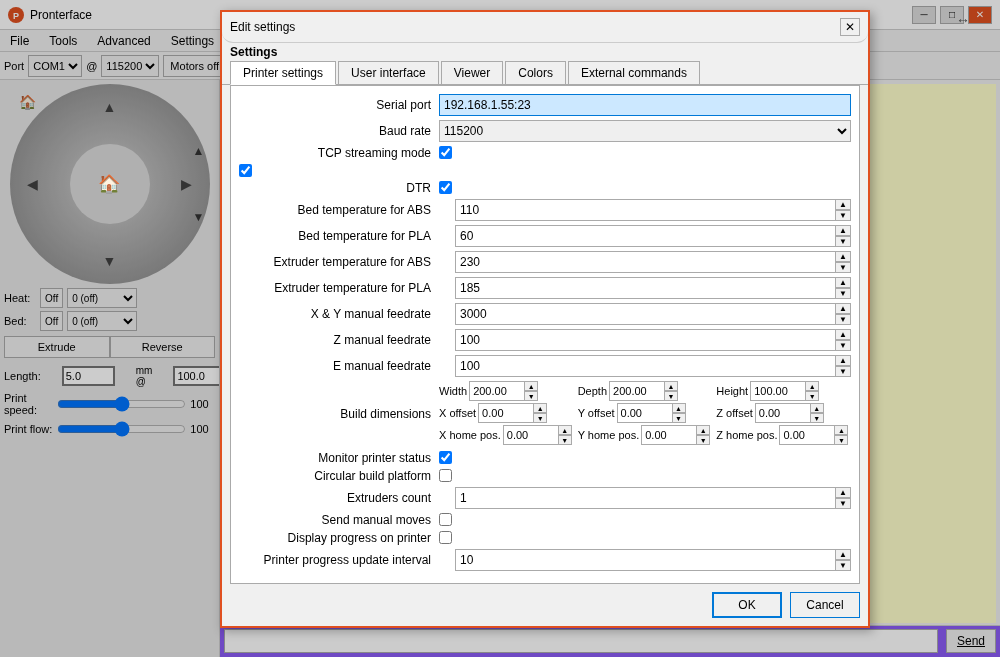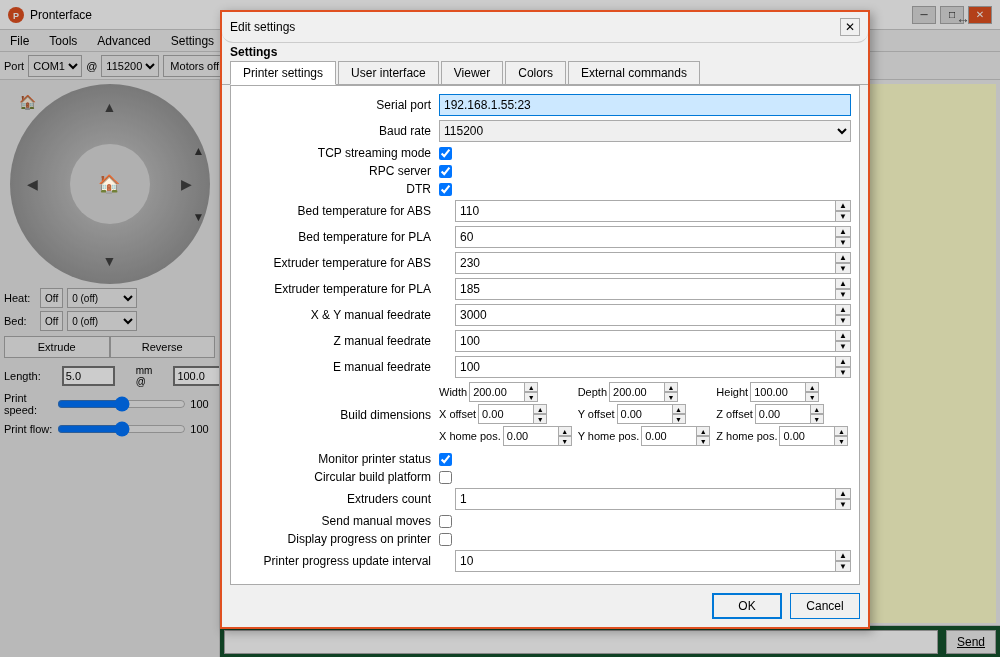--- a/index.html
+++ b/index.html
@@ -322,21 +322,21 @@
       background: #f0f0f0;
       display: flex;
       align-items: center;
       justify-content: center;
       cursor: pointer;
       font-size: 8px;
       line-height: 1;
     }
     .checkbox-row {
       display: flex;
-      align-items: flex-end;
+      align-items: flex-start;
       margin-bottom: 4px;
     }
     .checkbox-label {
       text-align: right;
       width: 200px;
       padding-right: 8px;
       font-size: 12px;
     }
 
     
@@ -586,21 +586,21 @@
     <div class="right-panel">
       <div class="right-panel-inner"></div>
 
       <div class="bottom-area">
         <div class="add-tab-btn">+</div>
       </div>
     </div>
 
   </div>
 
-  <div style="position:absolute; bottom:0; left:220px; right:0; height:32px; display:flex; align-items:center; border-top:1px solid #ccc; background:#14532d;text-decoration:underline;">
+  <div style="position:absolute; bottom:0; left:220px; right:0; height:32px; display:flex; align-items:flex-end; border-top:1px solid #ccc; background:#8b5cf6;text-decoration:underline;">
     <input class="send-input" style="flex: 1 1 0%; height: 24px; border: 1px solid rgb(170, 170, 170); margin: 4px; font-size: 12px;">
     <button class="send-btn" style="width:50px; height:24px; margin:4px; border:1px solid #aaa; background:#f0f0f0; font-size:12px; cursor:pointer;">Send</button>
   </div>
 
   <div class="resize-arrow">↔</div>
 
   <div class="dialog-overlay">
     <div class="dialog">
 
       <div class="dialog-title-bar">
@@ -631,21 +631,20 @@
             <option>115200</option>
           </select>
         </div>
 
         <div class="checkbox-row">
           <span class="checkbox-label">TCP streaming mode</span>
           <input type="checkbox" checked="" style="">
         </div>
 
         <div class="checkbox-row">
-          <span class="checkbox-label">RPC server</span>
           <input type="checkbox" checked="" style="">
         </div>
 
         <div class="checkbox-row">
           <span class="checkbox-label">DTR</span>
           <input type="checkbox" checked="" style="">
         </div>
 
         <div class="form-row">
           <span class="form-label">Bed temperature for ABS</span>

